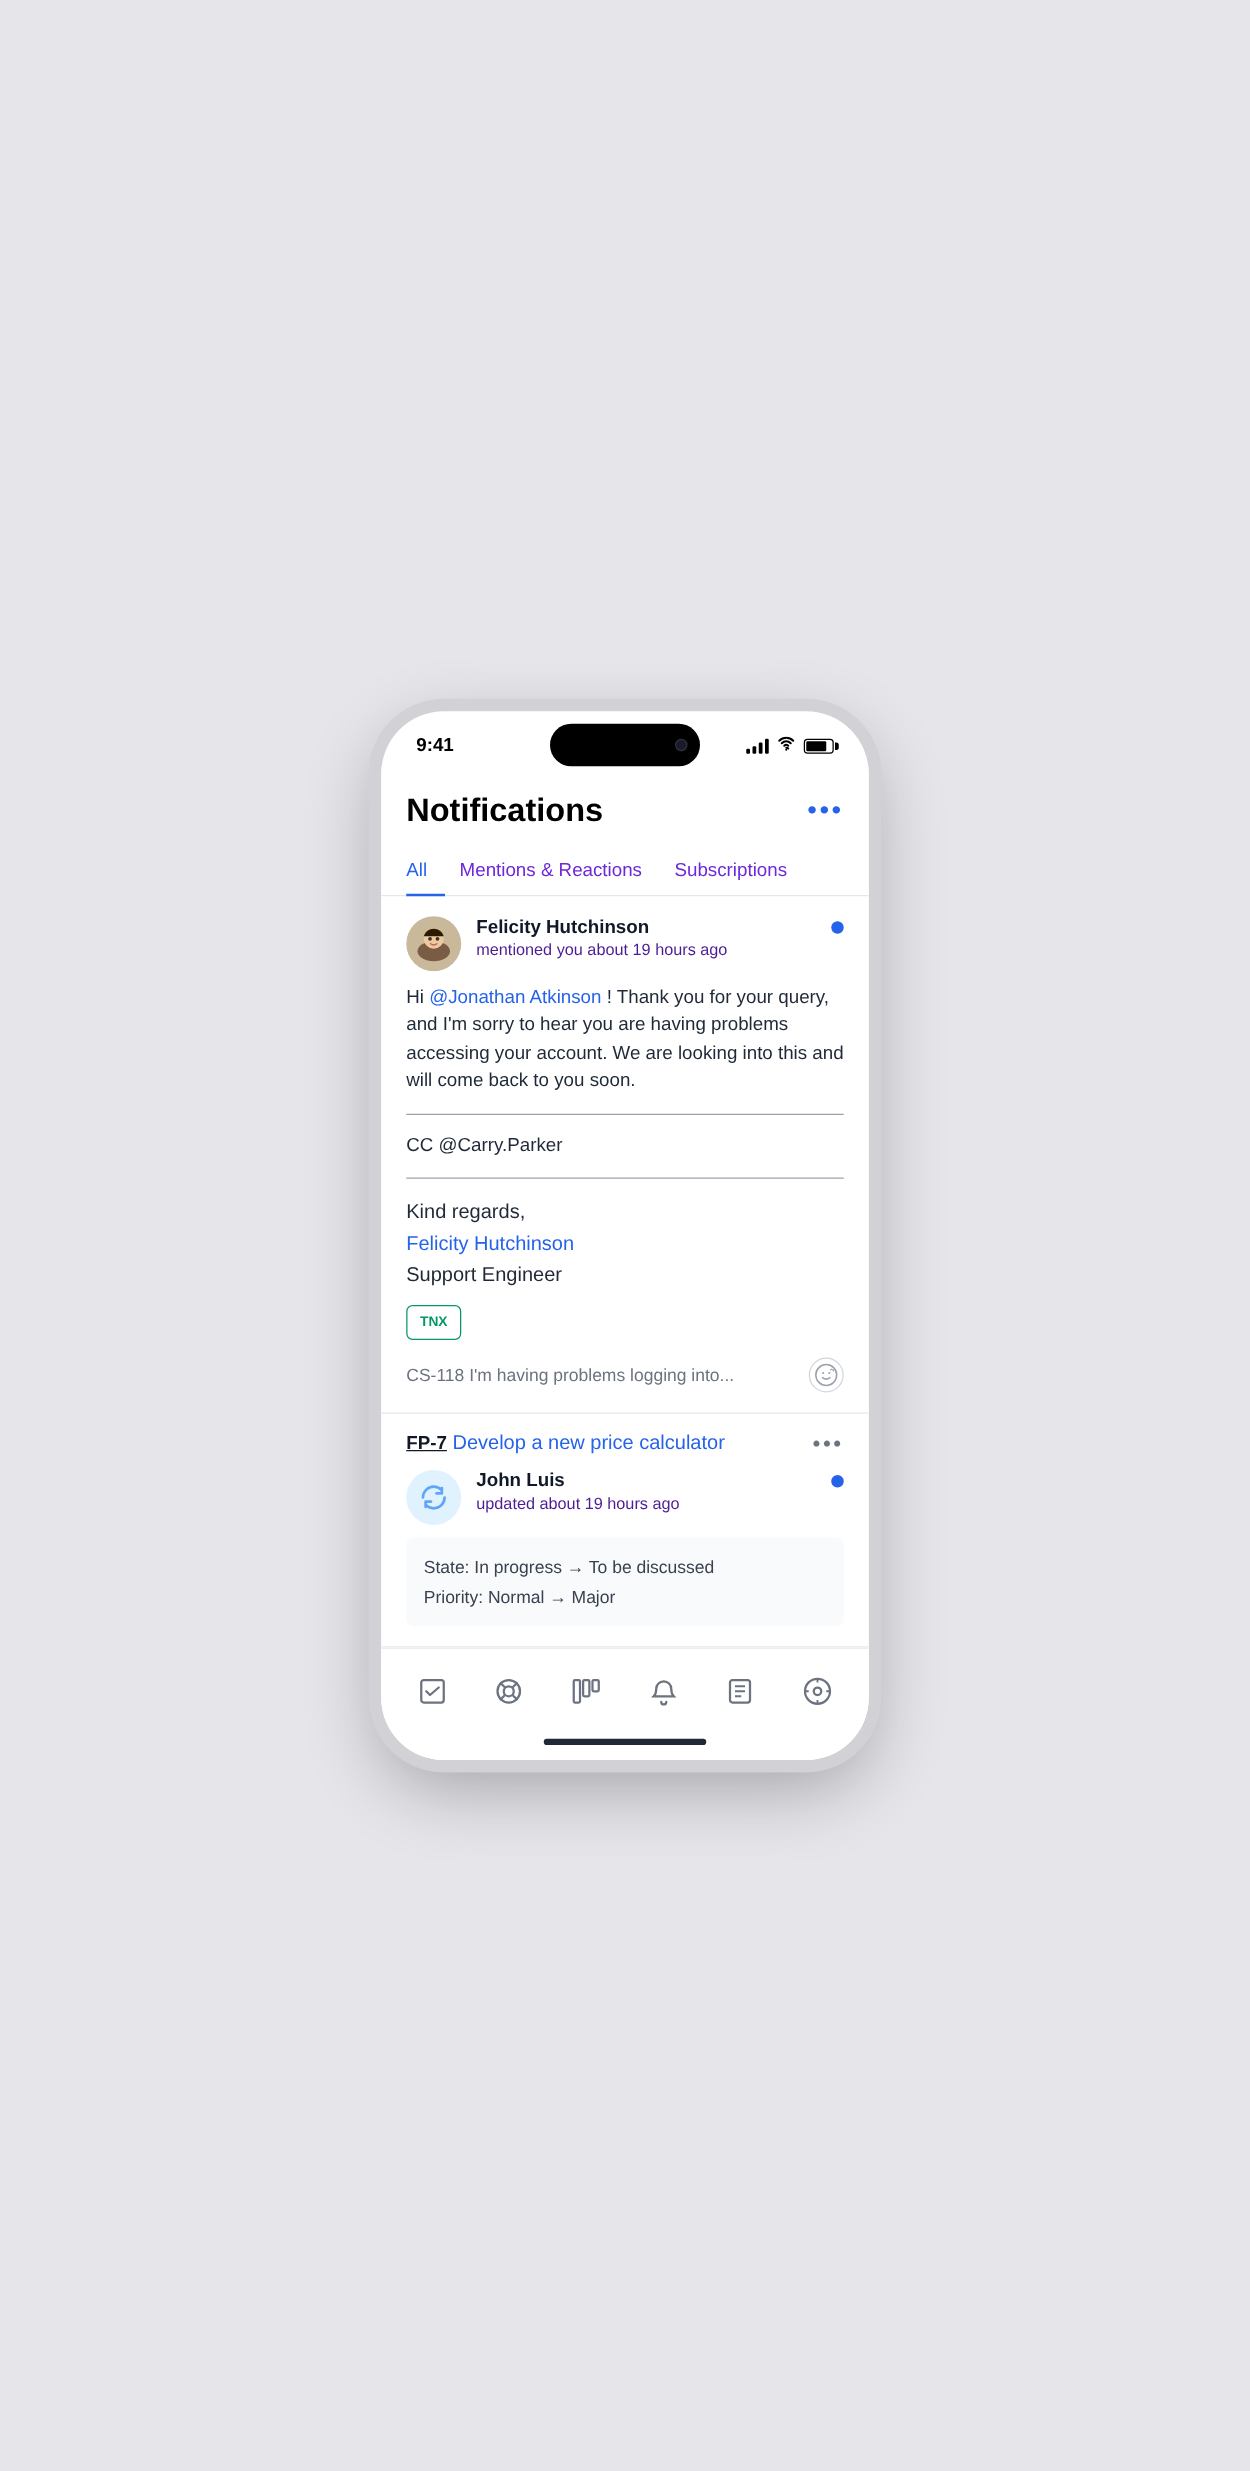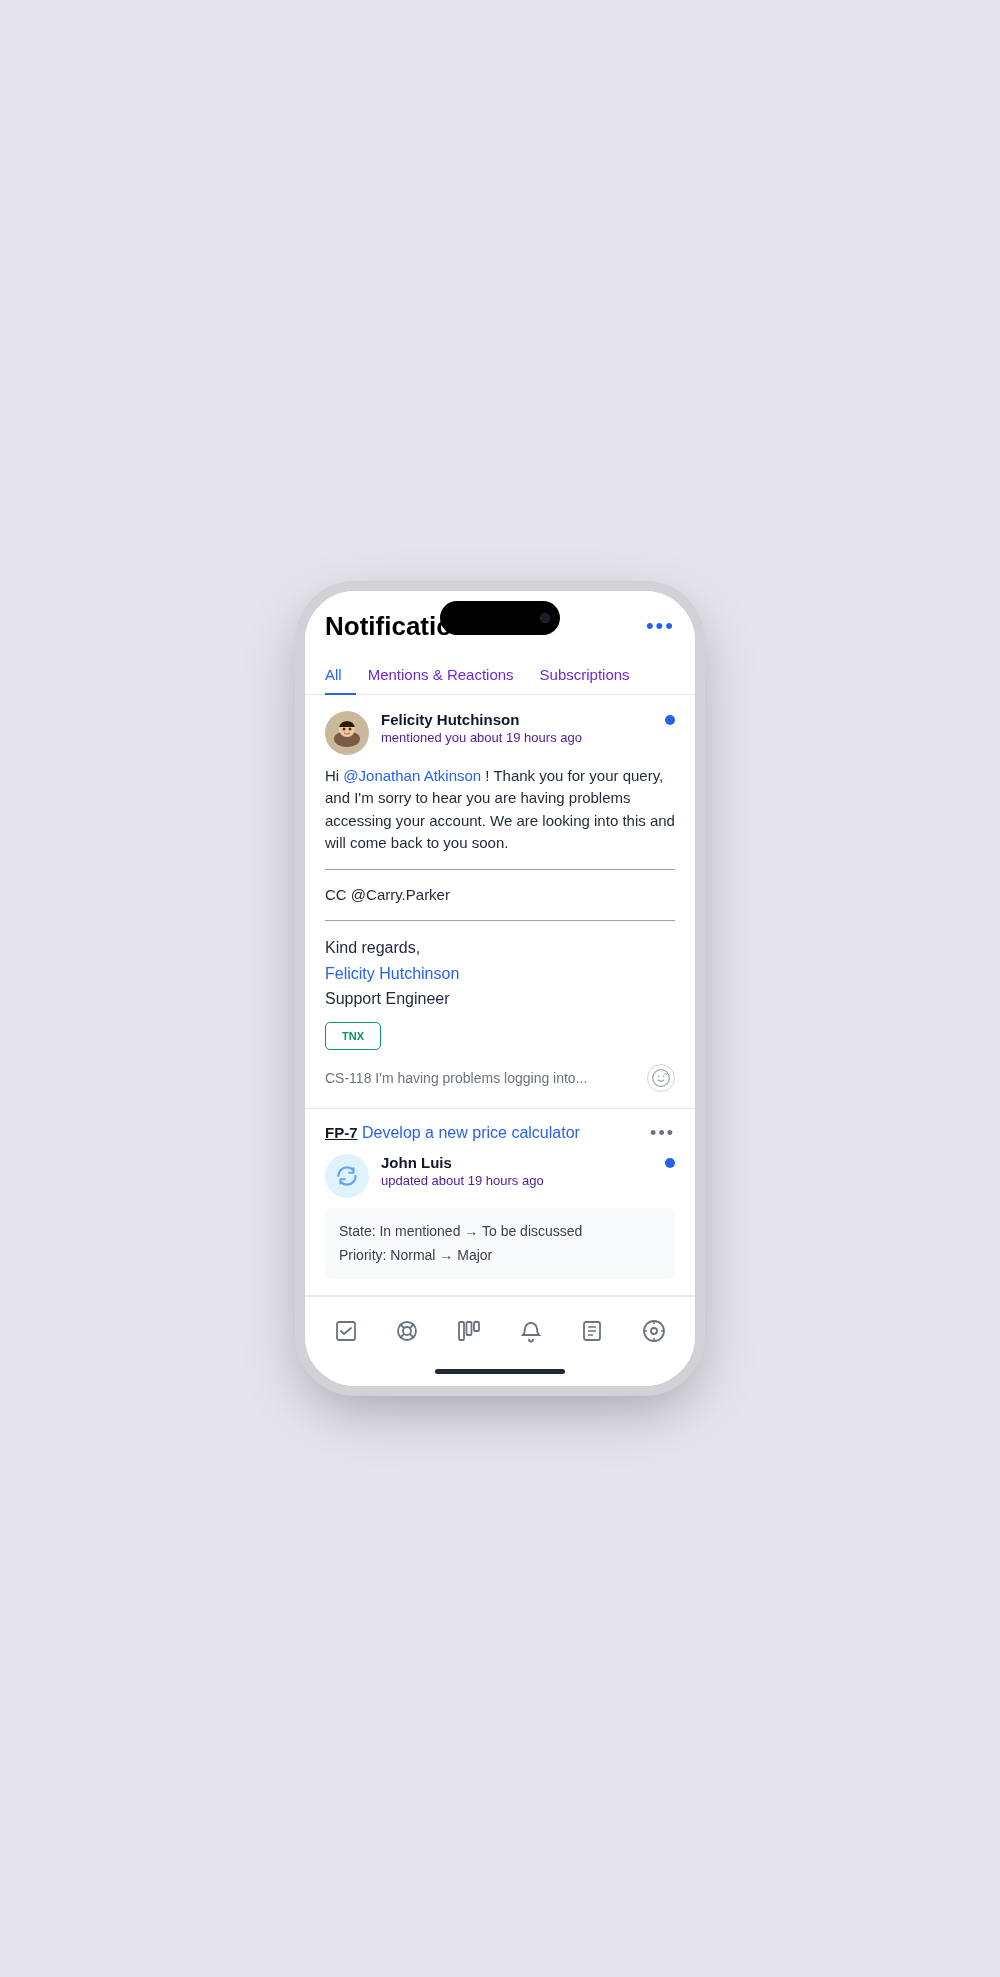--- a/index.html
+++ b/index.html
@@ -206,21 +206,21 @@
       color: #1f2937;
       line-height: 1.6;
     }
     .signature-link {
       color: #2563eb;
     }
     .tnx-badge {
       display: inline-flex;
       align-items: center;
       justify-content: center;
-      width: 56px;
+      width: 44px;
       height: 28px;
       border: 1.5px solid #059669;
       border-radius: 5px;
       margin: 10px 0 8px 0;
     }
     .tnx-text {
       font-size: 11px;
       font-weight: 700;
       color: #059669;
     }
@@ -339,20 +339,43 @@
   </style>
 </head>
 <body>
 
 <div class="phone-frame">
 
   <div class="dynamic-island">
     <div class="camera-dot"></div>
   </div>
 
+  <div class="phone-notch-area">
+    <span class="status-time">9:41</span>
+    <div class="status-icons">
+      <div class="signal-bars">
+        <div class="signal-bar" style="height:4px"></div>
+        <div class="signal-bar" style="height:6px"></div>
+        <div class="signal-bar" style="height:9px"></div>
+        <div class="signal-bar" style="height:12px"></div>
+      </div>
+      <span class="wifi-icon">
+        <svg width="16" height="12" viewBox="0 0 20 14" fill="none" xmlns="http://www.w3.org/2000/svg">
+          <path d="M10 11C10.8 11 11.5 11.3 12 11.8" stroke="#000" stroke-width="2" stroke-linecap="round"></path>
+          <path d="M8 9C8.6 8.4 9.3 8 10 8C10.7 8 11.4 8.4 12 9" stroke="#000" stroke-width="2" stroke-linecap="round"></path>
+          <path d="M5.5 6.5C6.8 5.2 8.3 4.5 10 4.5C11.7 4.5 13.2 5.2 14.5 6.5" stroke="#000" stroke-width="2" stroke-linecap="round"></path>
+          <path d="M3 4C5 2 7.4 1 10 1C12.6 1 15 2 17 4" stroke="#000" stroke-width="2" stroke-linecap="round"></path>
+          <circle cx="10" cy="13" r="1" fill="#000"></circle>
+        </svg>
+      </span>
+      <div class="battery-icon">
+        <div class="battery-fill"></div>
+      </div>
+    </div>
+  </div>
 
   <div class="phone-content">
 
     <div class="page-header">
       <h1 class="page-title">Notifications</h1>
       <span class="more-icon">•••</span>
     </div>
 
     <div class="tabs-container">
       <div class="tab active">
@@ -448,21 +471,21 @@
             <div class="notif-name">John Luis</div>
             <div class="notif-time">updated about 19 hours ago</div>
           </div>
           <div class="unread-dot"></div>
         </div>
 
         <div class="change-box">
           <div class="change-row">
             <span class="change-label">State:</span>
             <span>  </span>
-            <span>In mentioned</span>
+            <span>In progress</span>
             <span class="change-arrow"> → </span>
             <span>To be discussed</span>
           </div>
           <div class="change-row">
             <span class="change-label">Priority:</span>
             <span>  </span>
             <span>Normal</span>
             <span class="change-arrow"> → </span>
             <span>Major</span>
           </div>

